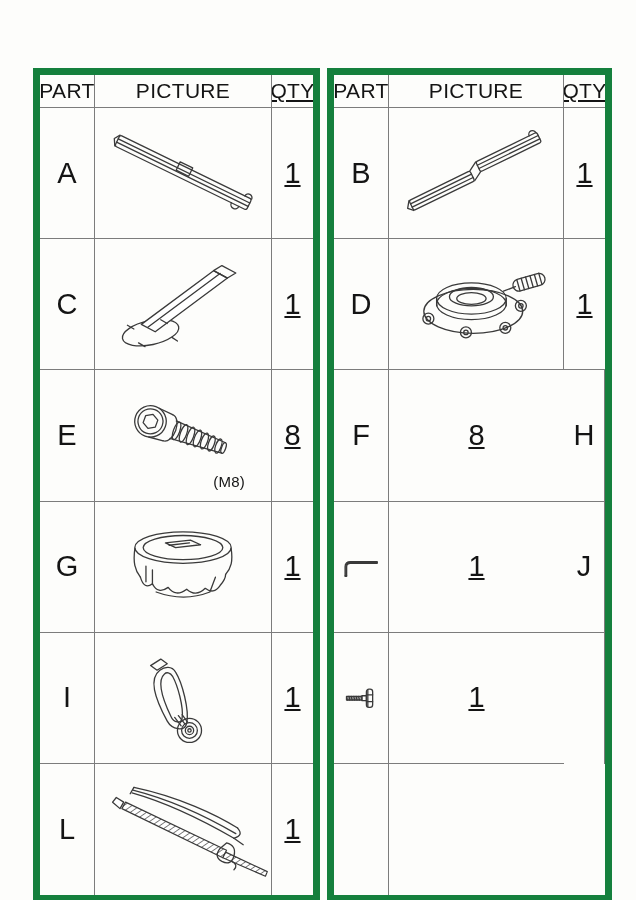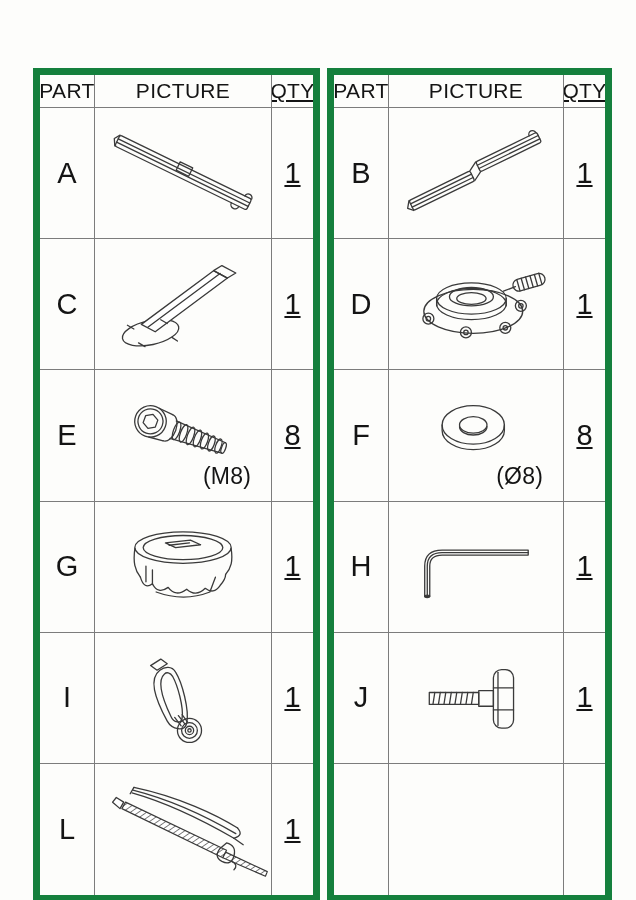--- a/index.html
+++ b/index.html
@@ -24,22 +24,22 @@
     border-right:1px solid #7c7c7c;
     border-bottom:1px solid #7c7c7c;
     display:flex; align-items:center; justify-content:center;
     position:relative; box-sizing:border-box; overflow:hidden;
   }
   .cell.c3 { border-right:none;text-decoration:underline; }
   .cell.rlast { border-bottom:none; }
   .hdr  { font-size:21px; letter-spacing:.3px; }
   .part-letter, .qty { font-size:29px; }
   .note {
-    position:absolute; right:20px; bottom:11px;
-    font-size:23px; letter-spacing:.2px;margin-left:36px;
+    position:absolute; right:26px; bottom:11px;
+    font-size:15px; letter-spacing:.2px;margin-left:36px;
   }
   svg.part-pic { display:block; }
   svg.part-pic * { vector-effect:non-scaling-stroke; }
   .ln { stroke:#3a3a3a; stroke-width:1.3; fill:none; stroke-linecap:round; stroke-linejoin:round; }
   .fw { stroke:#3a3a3a; stroke-width:1.3; stroke-linecap:round; stroke-linejoin:round; fill:#ffffff; }
 </style>
 </head>
 <body>
 
 <div class="parts-table tleft">
@@ -210,31 +210,20 @@
         <g transform="rotate(-16 152 38)">
           <rect x="135" y="31" width="36" height="13" rx="6.5"></rect>
           <path d="M141 31 v13 M146 31 v13 M151 31 v13 M156 31 v13 M161 31 v13 M166 31 v13"></path>
         </g>
       </g>
     </svg>
   </div>
   <div class="cell qty c3">1</div>
 
   <div class="cell part-letter">F</div>
-  <div class="cell">
-    <svg class="part-pic" width="190" height="122" viewBox="0 0 190 122">
-      <g class="ln">
-        <ellipse cx="92" cy="50" rx="34" ry="21"></ellipse>
-        <path d="M58 50 v6 a34 21 0 0 0 68 0 v-6"></path>
-        <ellipse cx="92" cy="50" rx="15" ry="9"></ellipse>
-        <path d="M77 52 a15 9 0 0 0 30 0"></path>
-      </g>
-    </svg>
-    <span class="note">(Ø8)</span>
-  </div>
   <div class="cell qty c3">8</div>
 
   <div class="cell part-letter">H</div>
   <div class="cell">
     <svg class="part-pic" width="190" height="122" viewBox="0 0 190 122">
       <g class="ln">
         <path d="M152 42.5 H58 Q39 42.5 39 60 V93 H44.5 V60 Q44.5 48 58 48 H152 Z"></path>
         <path d="M152 45.2 H58 Q41.8 45.2 41.8 60 V93"></path>
         <ellipse cx="41.7" cy="93" rx="2.8" ry="1.3"></ellipse>
       </g>

